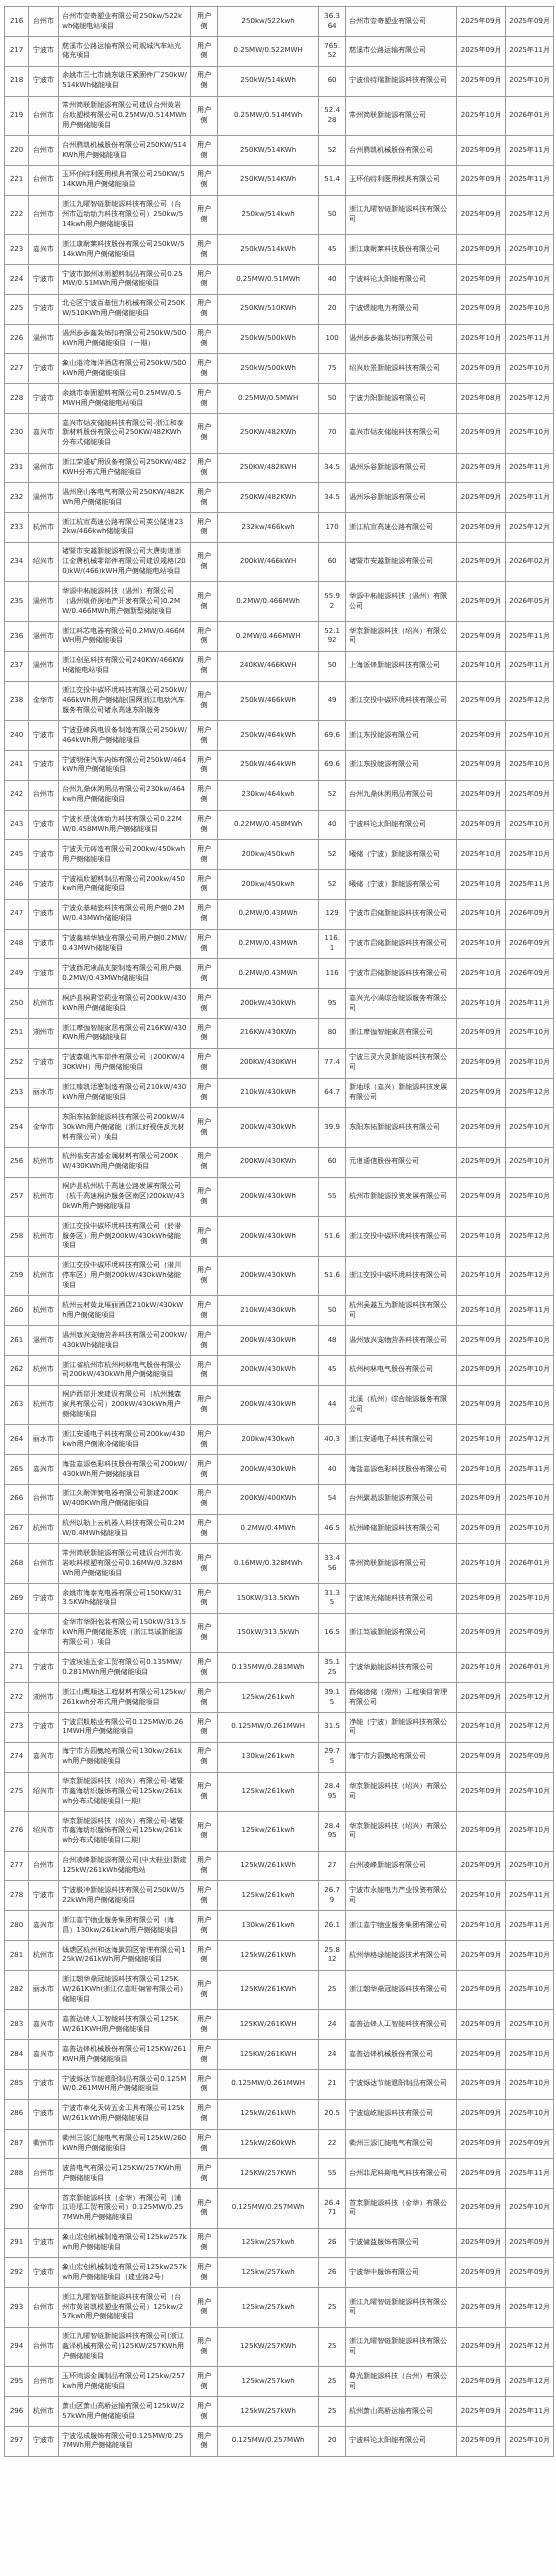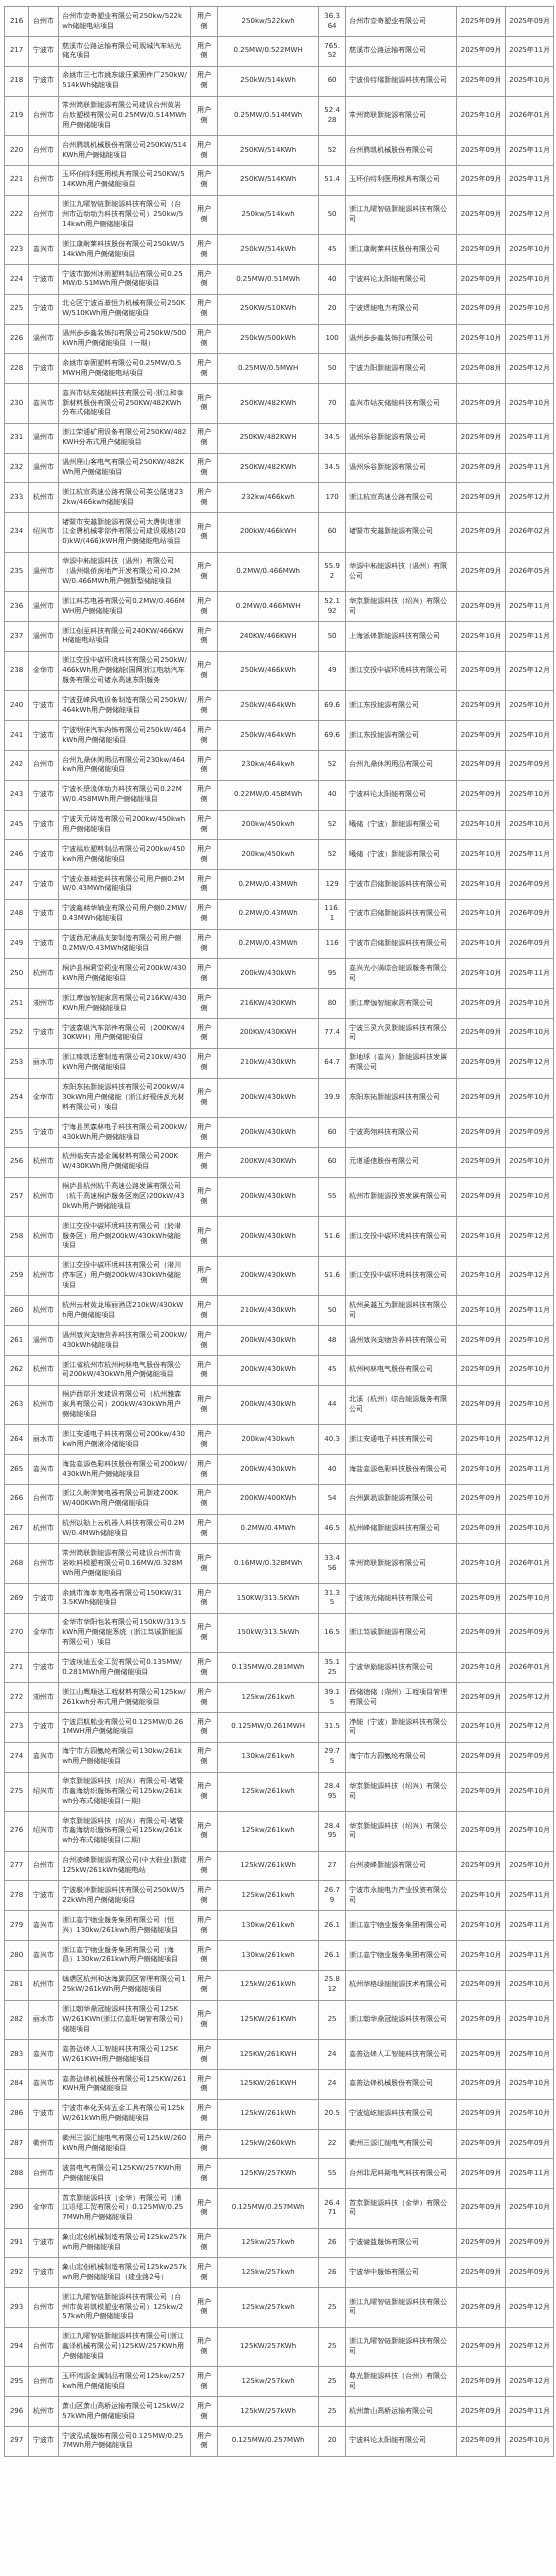--- a/index.html
+++ b/index.html
@@ -168,20 +168,31 @@
     <td class="center">温州市</td>
     <td class="left">温州步步鑫装饰扣有限公司250kW/500kWh用户侧储能项目（一期）</td>
     <td class="center">用户侧</td>
     <td class="center">250kW/500kWh</td>
     <td class="center">100</td>
     <td class="left">温州步步鑫装饰扣有限公司</td>
     <td class="center">2025年10月</td>
     <td class="center">2025年11月</td>
   </tr>
         <tr>
+    <td class="center">227</td>
+    <td class="center">宁波市</td>
+    <td class="left">象山港湾海洋酒店有限公司250kW/500kWh用户侧储能项目</td>
+    <td class="center">用户侧</td>
+    <td class="center">250kW/500kWh</td>
+    <td class="center">75</td>
+    <td class="left">绍兴欣景新能源科技有限公司</td>
+    <td class="center">2025年09月</td>
+    <td class="center">2025年10月</td>
+  </tr>
+        <tr>
     <td class="center">228</td>
     <td class="center">宁波市</td>
     <td class="left">余姚市泰固塑料有限公司0.25MW/0.5MWH用户侧储能电站项目</td>
     <td class="center">用户侧</td>
     <td class="center">0.25MW/0.5MWH</td>
     <td class="center">50</td>
     <td class="left">宁波力阳新能源有限公司</td>
     <td class="center">2025年08月</td>
     <td class="center">2025年12月</td>
   </tr>
@@ -432,31 +443,20 @@
     <td class="center">金华市</td>
     <td class="left">东阳东拓新能源科技有限公司200kW/430kWh用户侧储能（浙江好视佳反光材料有限公司）项目</td>
     <td class="center">用户侧</td>
     <td class="center">200kW/430kWh</td>
     <td class="center">39.9</td>
     <td class="left">东阳东拓新能源科技有限公司</td>
     <td class="center">2025年09月</td>
     <td class="center">2025年10月</td>
   </tr>
         <tr>
-    <td class="center">255</td>
-    <td class="center">宁波市</td>
-    <td class="left">宁海县黑森林电子科技有限公司200kW/430kWh用户侧储能项目</td>
-    <td class="center">用户侧</td>
-    <td class="center">200kW/430kWh</td>
-    <td class="center">60</td>
-    <td class="left">宁波高翎科技有限公司</td>
-    <td class="center">2025年09月</td>
-    <td class="center">2025年09月</td>
-  </tr>
-        <tr>
     <td class="center">256</td>
     <td class="center">杭州市</td>
     <td class="left">杭州临安吉盛金属材料有限公司200KW/430KWh用户侧储能项目</td>
     <td class="center">用户侧</td>
     <td class="center">200KW/430KWh</td>
     <td class="center">60</td>
     <td class="left">元道通信股份有限公司</td>
     <td class="center">2025年09月</td>
     <td class="center">2025年10月</td>
   </tr>
@@ -696,42 +696,31 @@
     <td class="center">宁波市</td>
     <td class="left">宁波极冲新能源科技有限公司250kW/522kWh用户侧储能项目</td>
     <td class="center">用户侧</td>
     <td class="center">125kw/261kwh</td>
     <td class="center">26.79</td>
     <td class="left">宁波市永能电力产业投资有限公司</td>
     <td class="center">2025年10月</td>
     <td class="center">2025年11月</td>
   </tr>
         <tr>
-    <td class="center">279</td>
+    <td class="center">280</td>
     <td class="center">嘉兴市</td>
-    <td class="left">浙江嘉宁物业服务集团有限公司（恒兴）130kw/261kwh用户侧储能项目</td>
+    <td class="left">浙江嘉宁物业服务集团有限公司（海昌）130kw/261kwh用户侧储能项目</td>
     <td class="center">用户侧</td>
     <td class="center">130kw/261kwh</td>
     <td class="center">26.1</td>
     <td class="left">浙江嘉宁物业服务集团有限公司</td>
     <td class="center">2025年10月</td>
     <td class="center">2025年11月</td>
   </tr>
         <tr>
-    <td class="center">280</td>
-    <td class="center">嘉兴市</td>
-    <td class="left">浙江嘉宁物业服务集团有限公司（海昌）130kw/261kwh用户侧储能项目</td>
-    <td class="center">用户侧</td>
-    <td class="center">130kw/261kwh</td>
-    <td class="center">26.1</td>
-    <td class="left">浙江嘉宁物业服务集团有限公司</td>
-    <td class="center">2025年10月</td>
-    <td class="center">2025年11月</td>
-  </tr>
-        <tr>
     <td class="center">281</td>
     <td class="center">杭州市</td>
     <td class="left">钱塘区杭州和达海聚园区管理有限公司125kW/261kWh用户侧储能项目</td>
     <td class="center">用户侧</td>
     <td class="center">125kW/261kWh</td>
     <td class="center">25.812</td>
     <td class="left">杭州华格绿能能源技术有限公司</td>
     <td class="center">2025年09月</td>
     <td class="center">2025年10月</td>
   </tr>
@@ -758,20 +747,31 @@
     <td class="center">2025年10月</td>
   </tr>
         <tr>
     <td class="center">284</td>
     <td class="center">嘉兴市</td>
     <td class="left">嘉善边锋机械股份有限公司125KW/261KWH用户侧储能项目</td>
     <td class="center">用户侧</td>
     <td class="center">125KW/261KWH</td>
     <td class="center">24</td>
     <td class="left">嘉善边锋机械股份有限公司</td>
+    <td class="center">2025年09月</td>
+    <td class="center">2025年10月</td>
+  </tr>
+        <tr>
+    <td class="center">285</td>
+    <td class="center">宁波市</td>
+    <td class="left">宁波烁达节能遮阳制品有限公司0.125MW/0.261MWH用户侧储能项目</td>
+    <td class="center">用户侧</td>
+    <td class="center">0.125MW/0.261MWH</td>
+    <td class="center">21</td>
+    <td class="left">宁波烁达节能遮阳制品有限公司</td>
     <td class="center">2025年09月</td>
     <td class="center">2025年10月</td>
   </tr>
         <tr>
     <td class="center">286</td>
     <td class="center">宁波市</td>
     <td class="left">宁波市奉化天铸五金工具有限公司125kW/261kWh用户侧储能项目</td>
     <td class="center">用户侧</td>
     <td class="center">125kW/261kWh</td>
     <td class="center">20.5</td>

